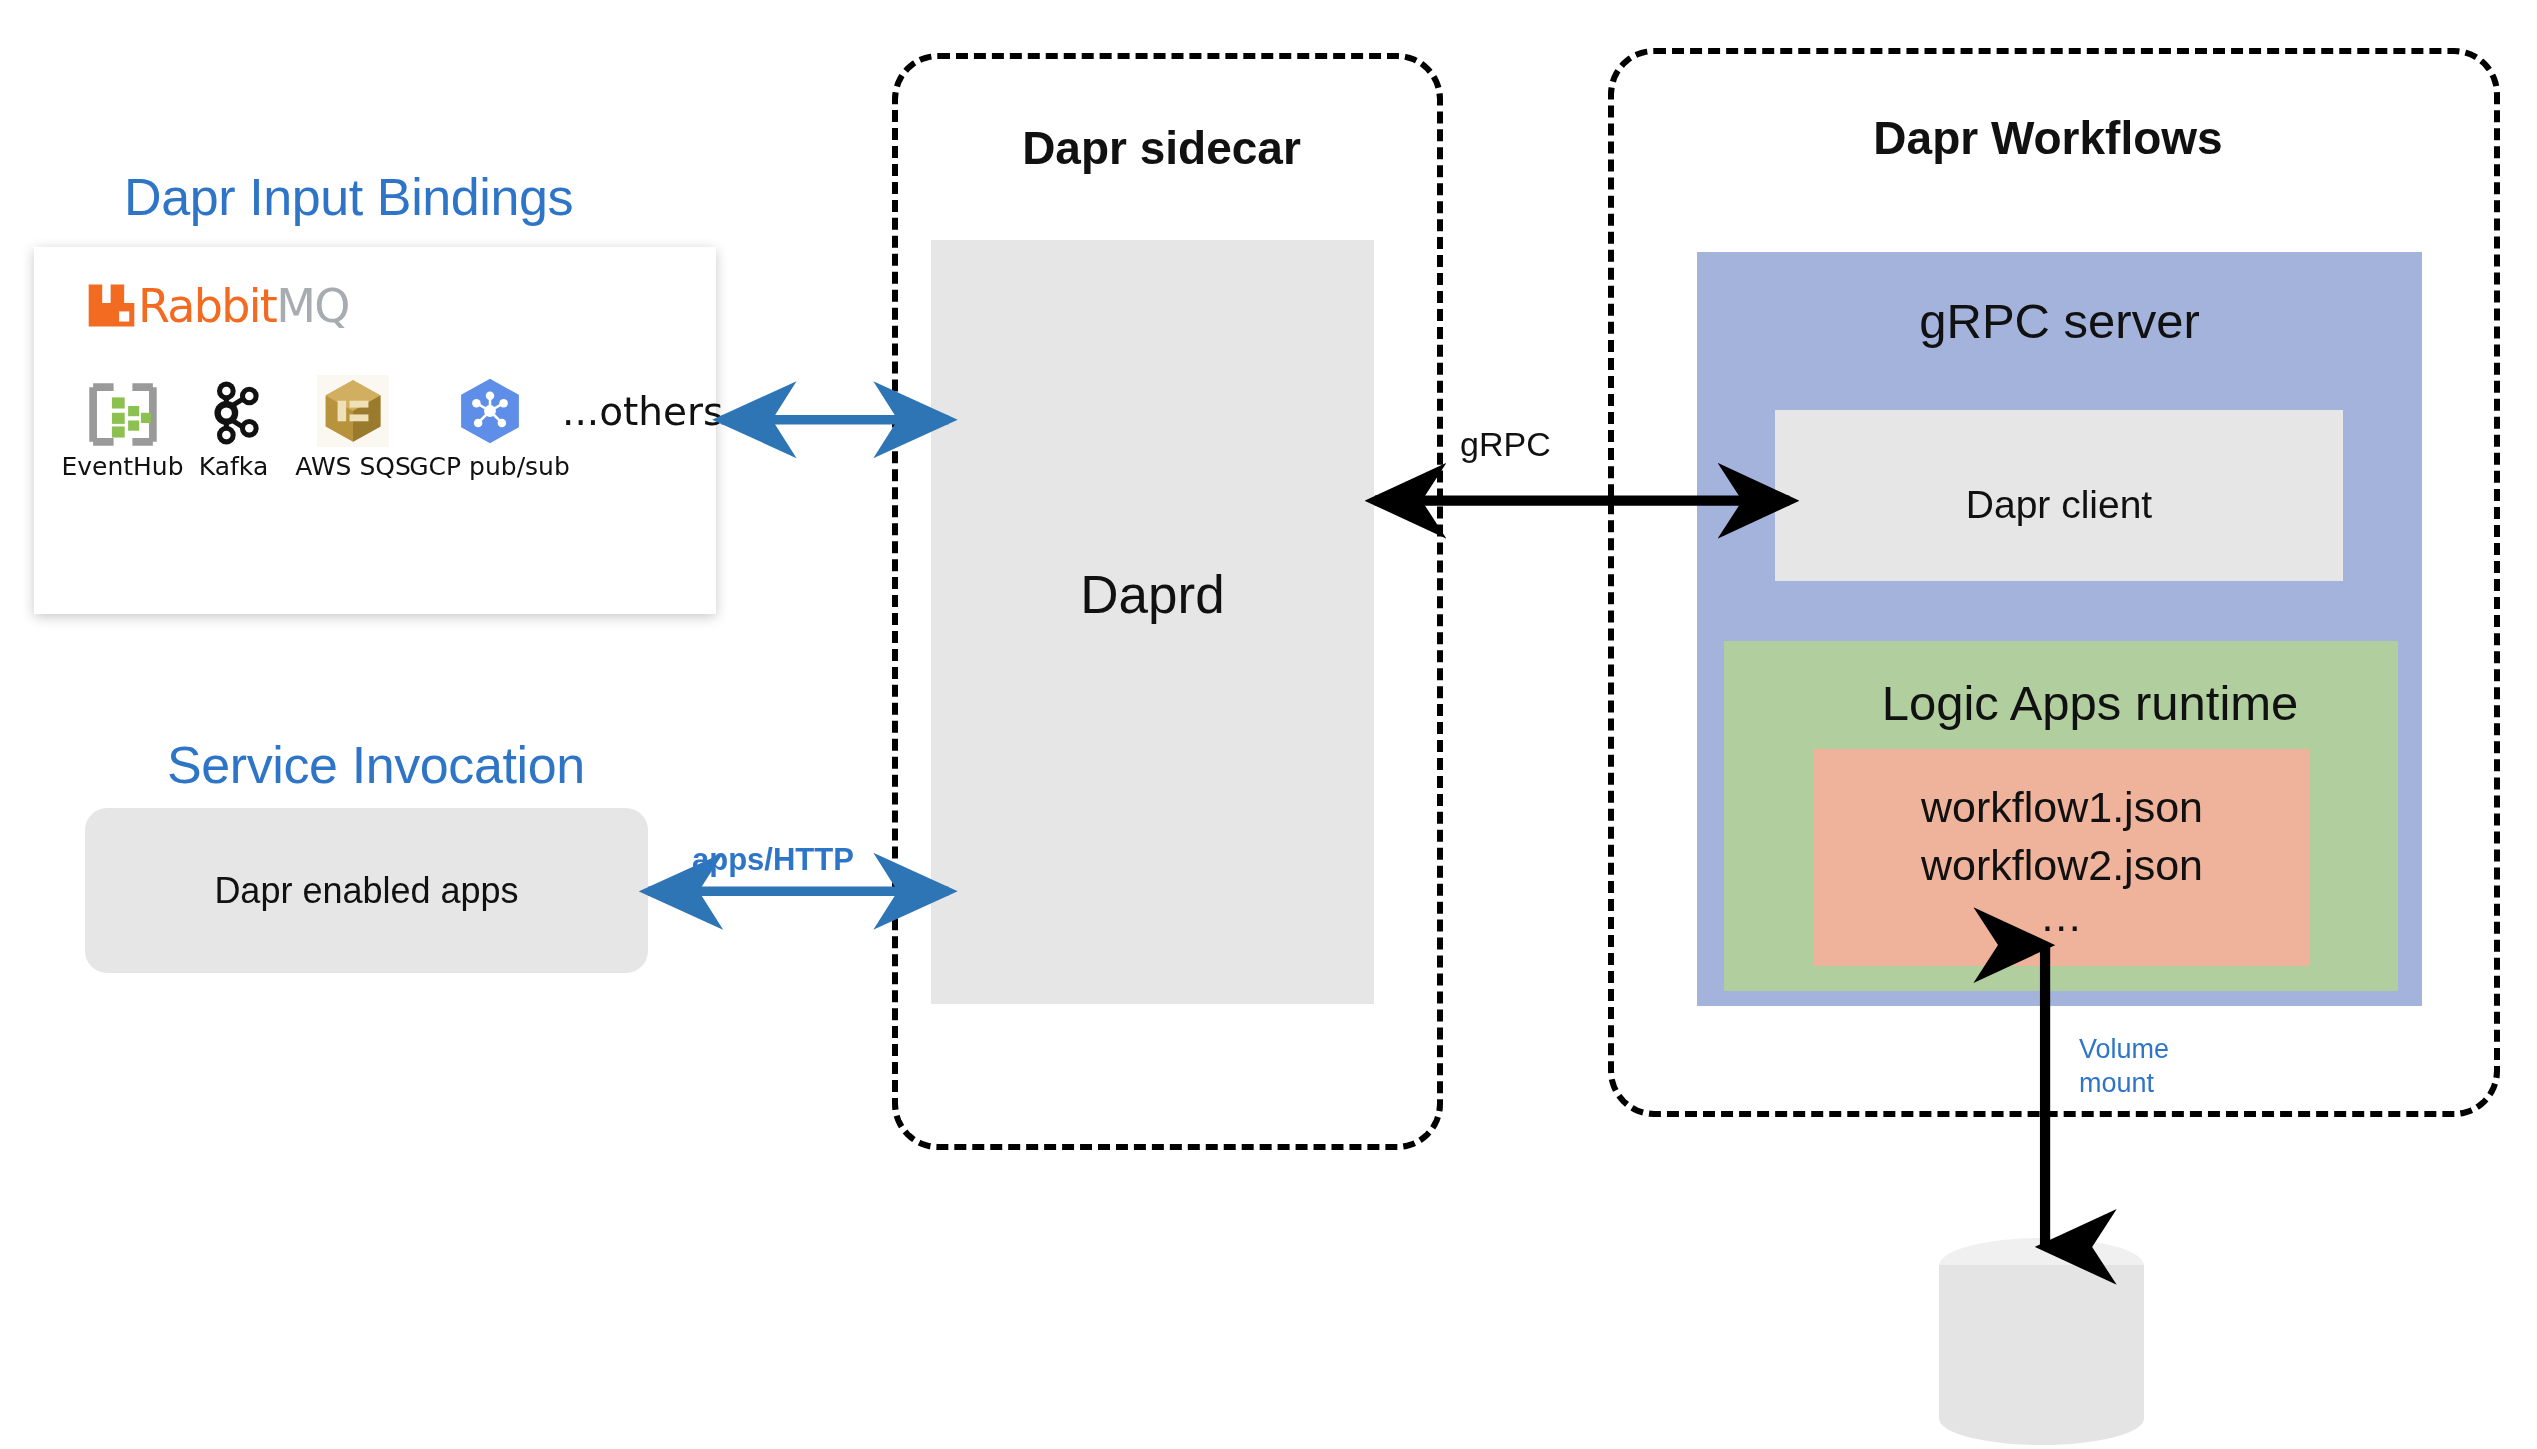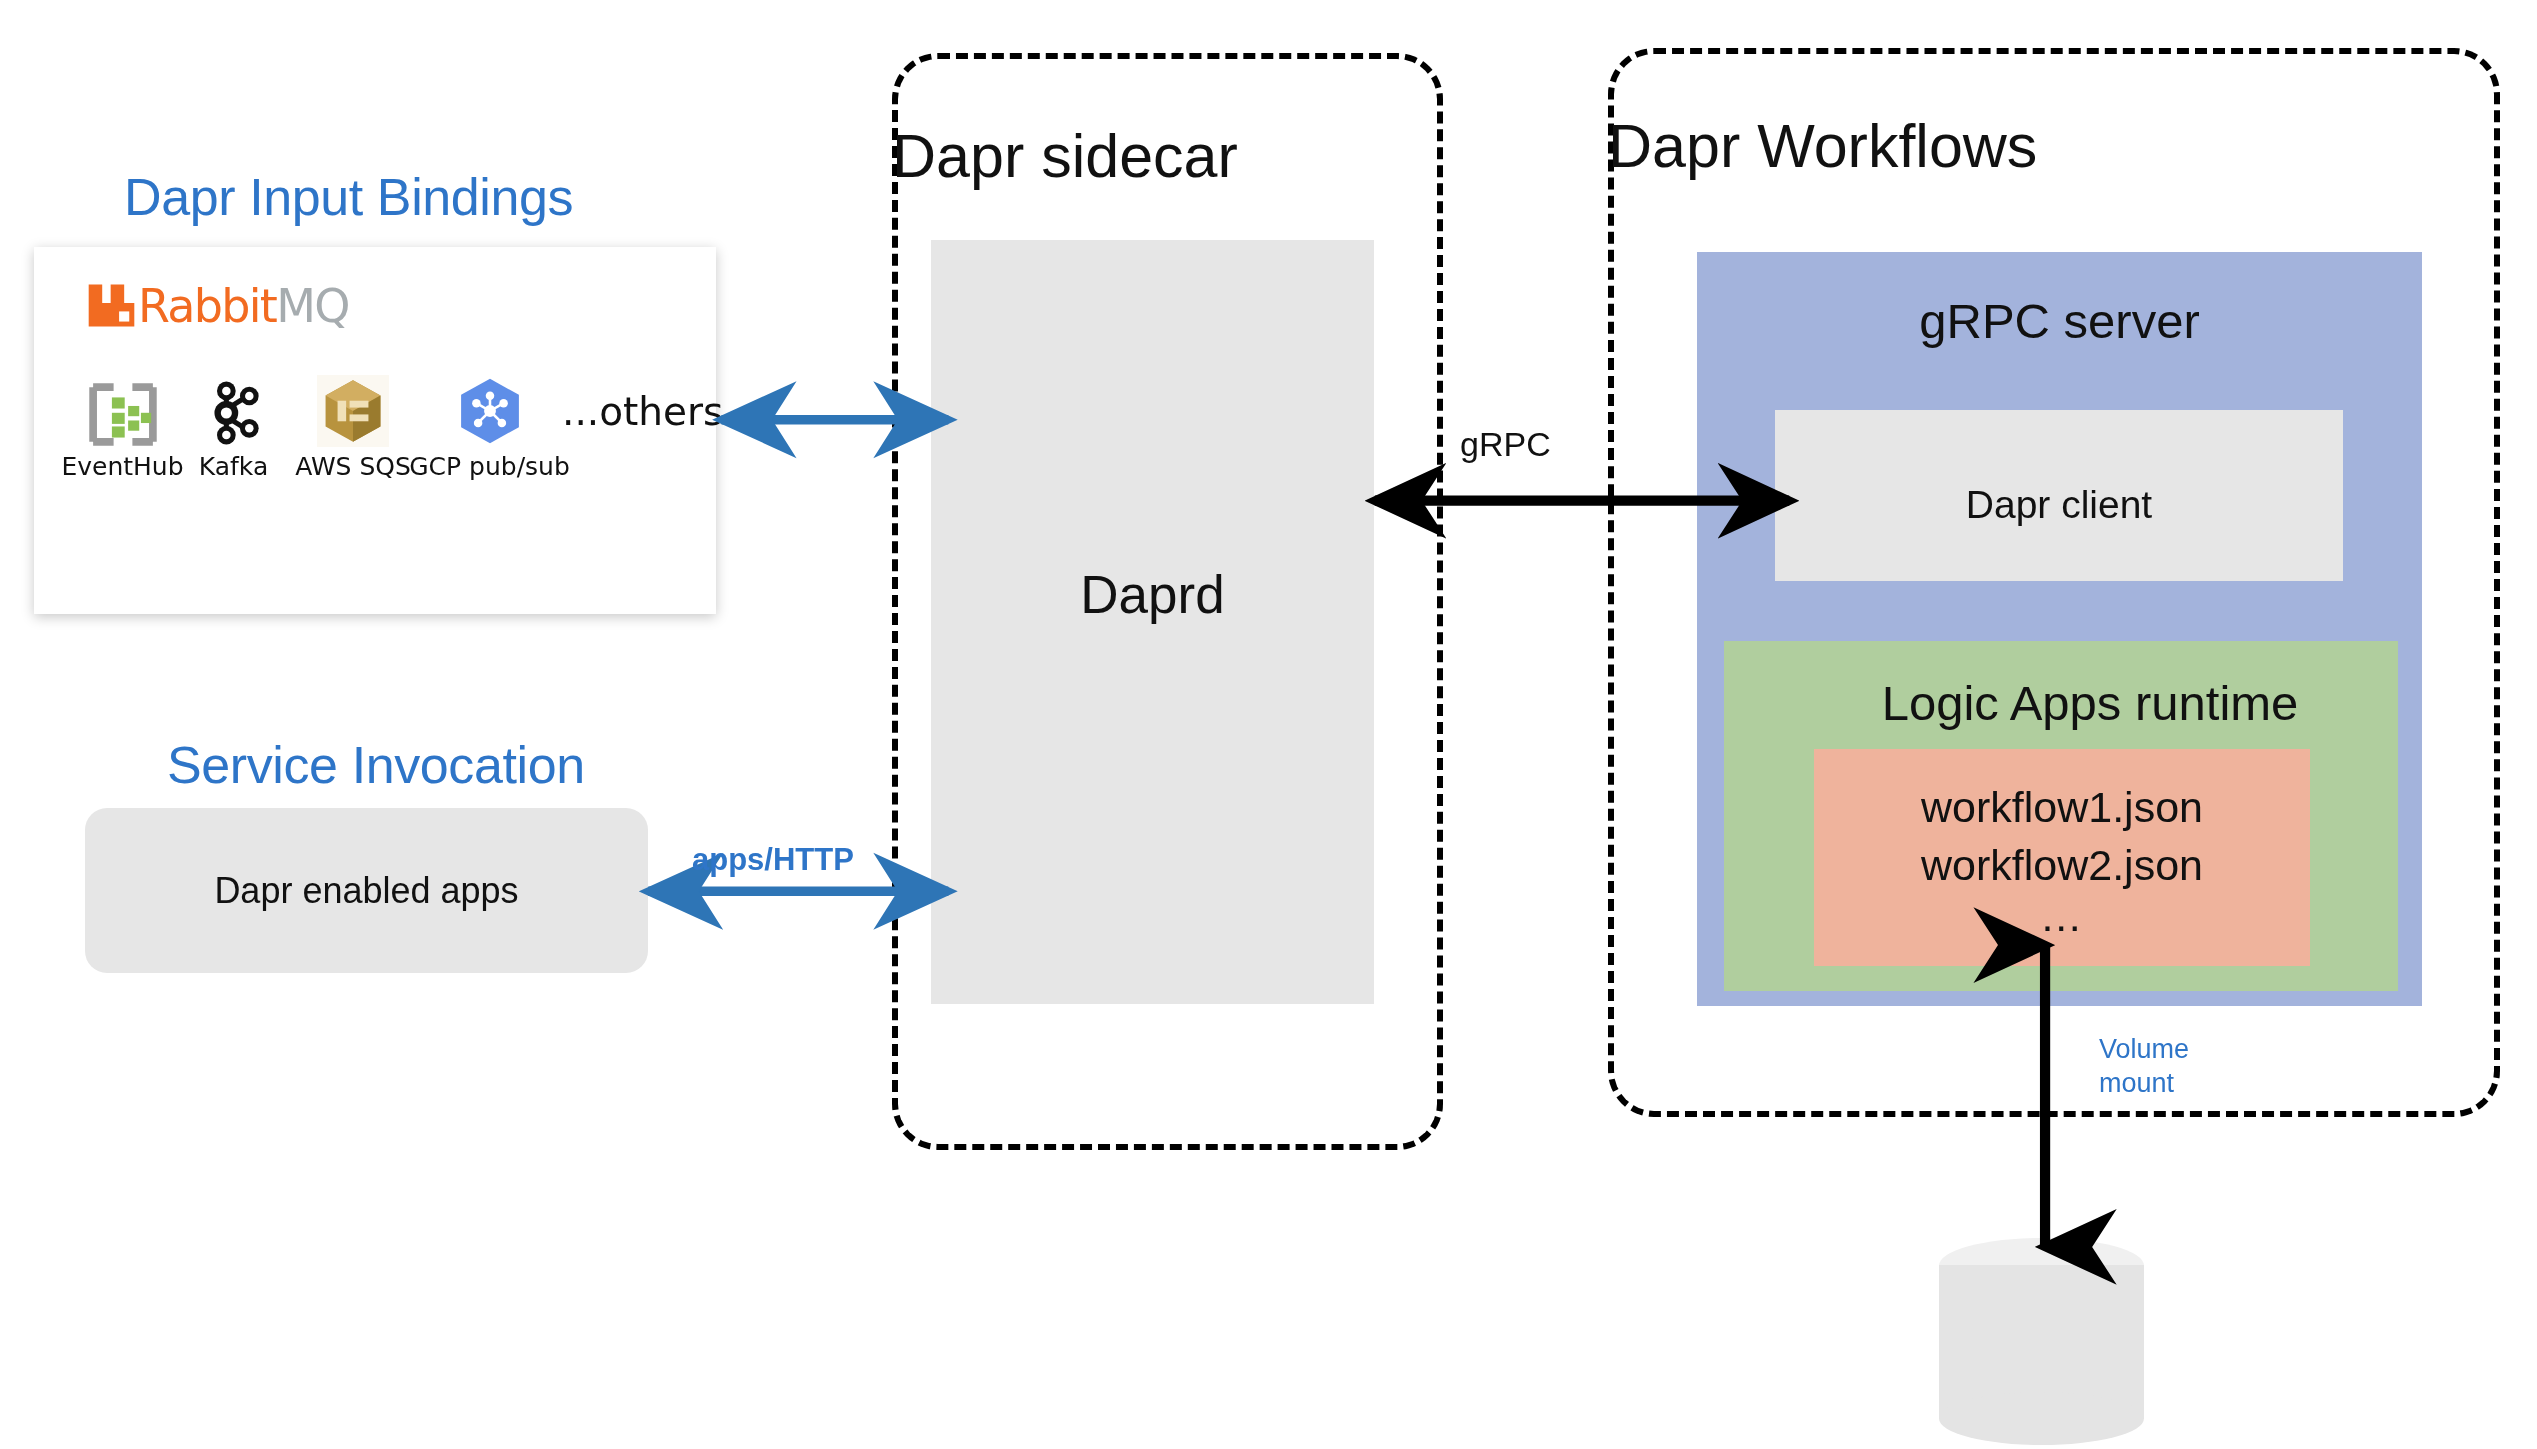--- a/index.html
+++ b/index.html
@@ -90,23 +90,25 @@
   }
 
   
   .dashed-box {
     border: 6px dashed #000000;
     border-radius: 46px;
     background: transparent;
   }
   .dashed-title {
     position: absolute;
-    font-size: 61px;
-    color: #111111;
-    white-space: nowrap;
+    font-size: 46px;
+    color: #111111;
+    white-space: nowrap;
+    text-align: center;
+    font-weight: bold;
   }
 
   
   .grey-rect {
     background: #E6E6E6;
   }
   .grey-rect-label {
     position: absolute;
     width: 100%;
     text-align: center;
@@ -351,19 +353,19 @@
 
     <line x1="1612" y1="587" x2="2098" y2="587" stroke="#000000" stroke-width="12" marker-start="url(#blkHeadL)" marker-end="url(#blkHeadR)"></line>
 
     <line x1="2398" y1="1108" x2="2398" y2="1462" stroke="#000000" stroke-width="12" marker-start="url(#blkHeadU)" marker-end="url(#blkHeadD)"></line>
   </svg>
 
   <div class="conn-label conn-grpc" style="left:1460px; top:425px;">gRPC</div>
 
   <div class="conn-label conn-grpc-http" style="left:692px; top:842px;">apps/HTTP</div>
 
-  <div class="conn-label conn-volume" style="left:2079px; top:1033px;margin-left:20px;">
+  <div class="conn-label conn-volume" style="left:2079px; top:1033px;">
     <div>Volume</div>
     <div>mount</div>
   </div>
 
 </div>
 
 
 </body></html>

